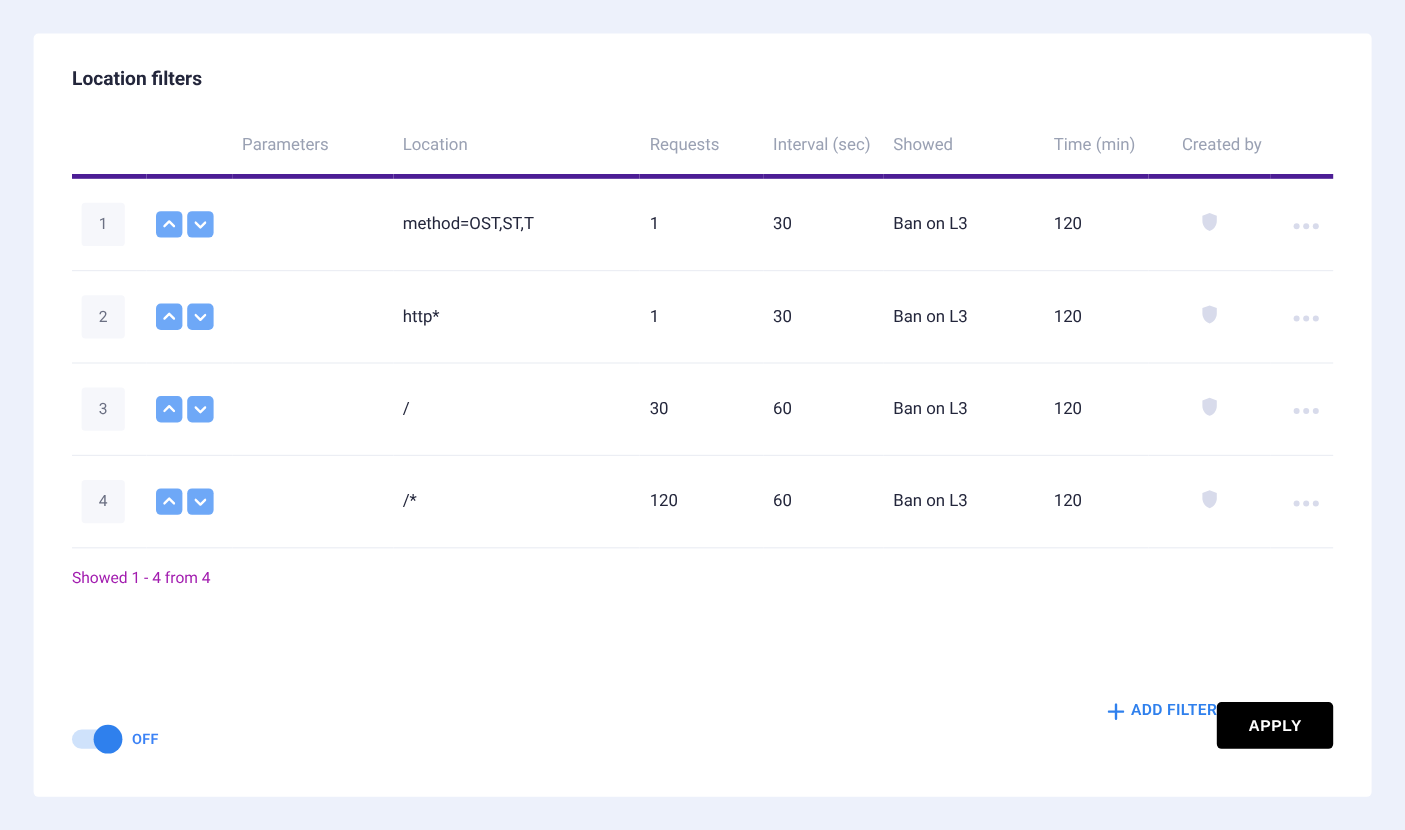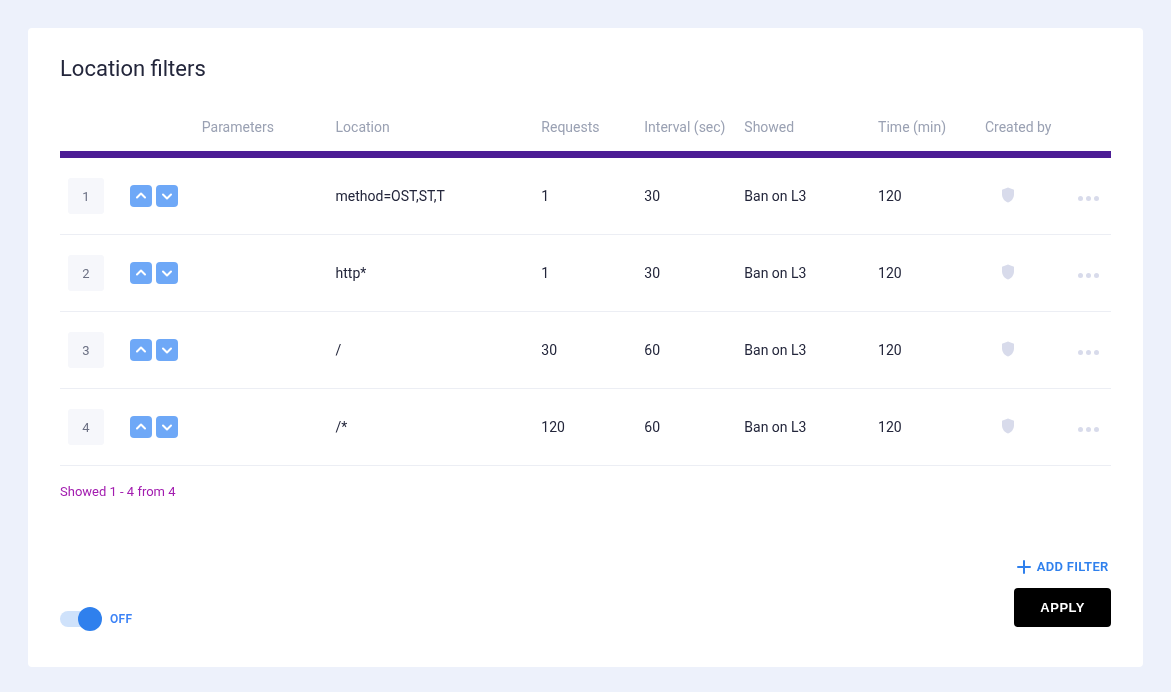--- a/index.html
+++ b/index.html
@@ -12,36 +12,36 @@
     .card {
       background: #fff;
       border-radius: 4px;
       padding: 28px 32px 40px 32px;
       width: 100%;
       min-height: 636px;
       display: flex;
       flex-direction: column;
     }
     .title {
-      font-size: 22px;
-      font-weight: 400;
+      font-size: 16px;
+      font-weight: 700;
       color: #23263b;
       margin-bottom: 28px;
     }
     table {
       width: 100%;
       border-collapse: collapse;
     }
     thead th {
       text-align: left;
       font-weight: 400;
       font-size: 14px;
       color: #9aa1b3;
       padding: 10px 8px 16px 8px;
-      border-bottom: 7px solid #4c1d95;
+      border-bottom: 4px solid #4c1d95;
       vertical-align: top;
       white-space: nowrap;
     }
     tbody td {
       padding: 20px 8px;
       border-bottom: 1px solid #eceef4;
       font-size: 14px;
       color: #23263b;
       vertical-align: middle;
     }
@@ -138,23 +138,22 @@
       border-radius: 50%;
     }
     .toggle-label {
       font-size: 12px;
       font-weight: 600;
       color: #3b82f6;
       letter-spacing: 0.3px;
     }
     .right-actions {
       display: flex;
-      flex-direction: column;
-      align-items: center;
-      gap: 14px;
+      flex-direction: row;
+      align-items: flex-start;
     }
     .add-filter-btn {
       display: inline-flex;
       align-items: center;
       gap: 6px;
       color: #2f80ed;
       font-size: 13px;
       font-weight: 600;
       letter-spacing: 0.3px;
       cursor: pointer;

